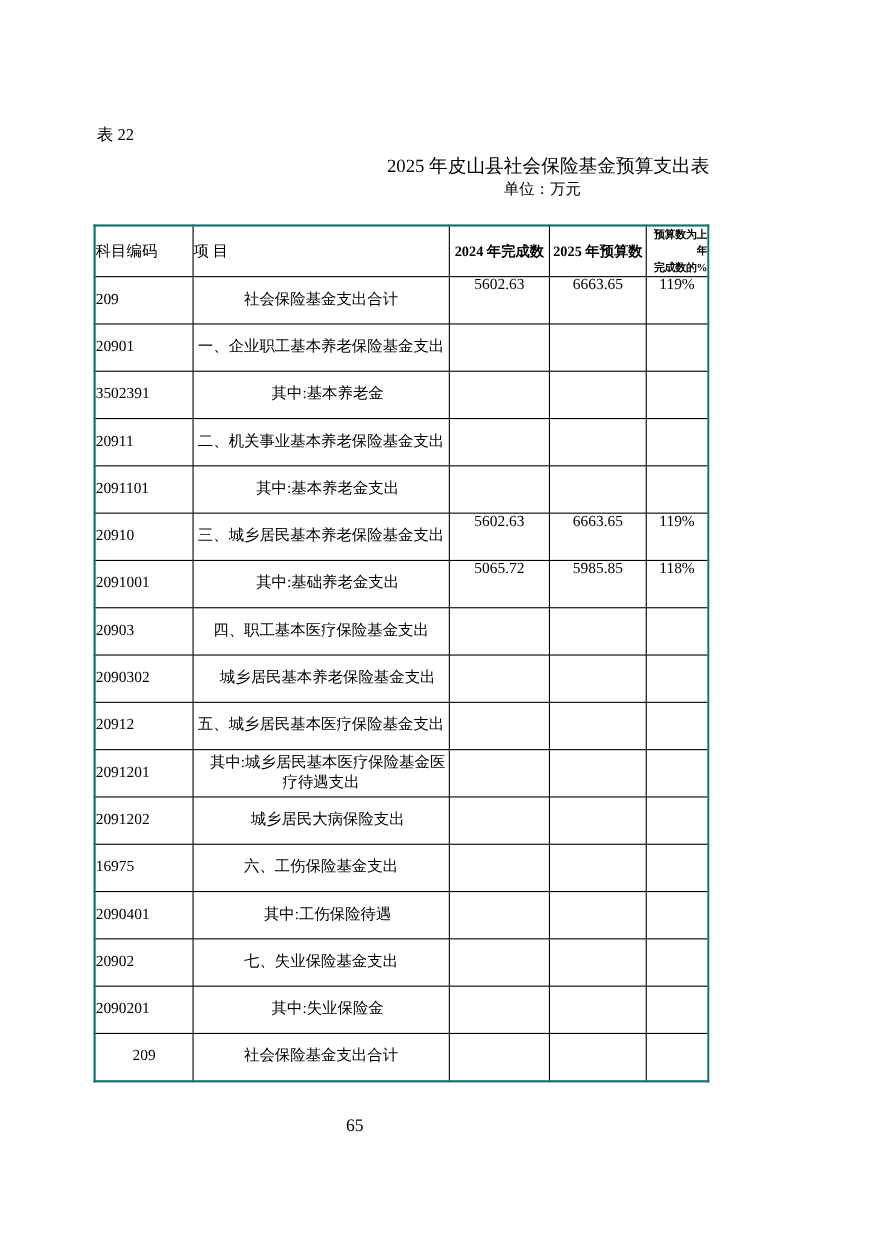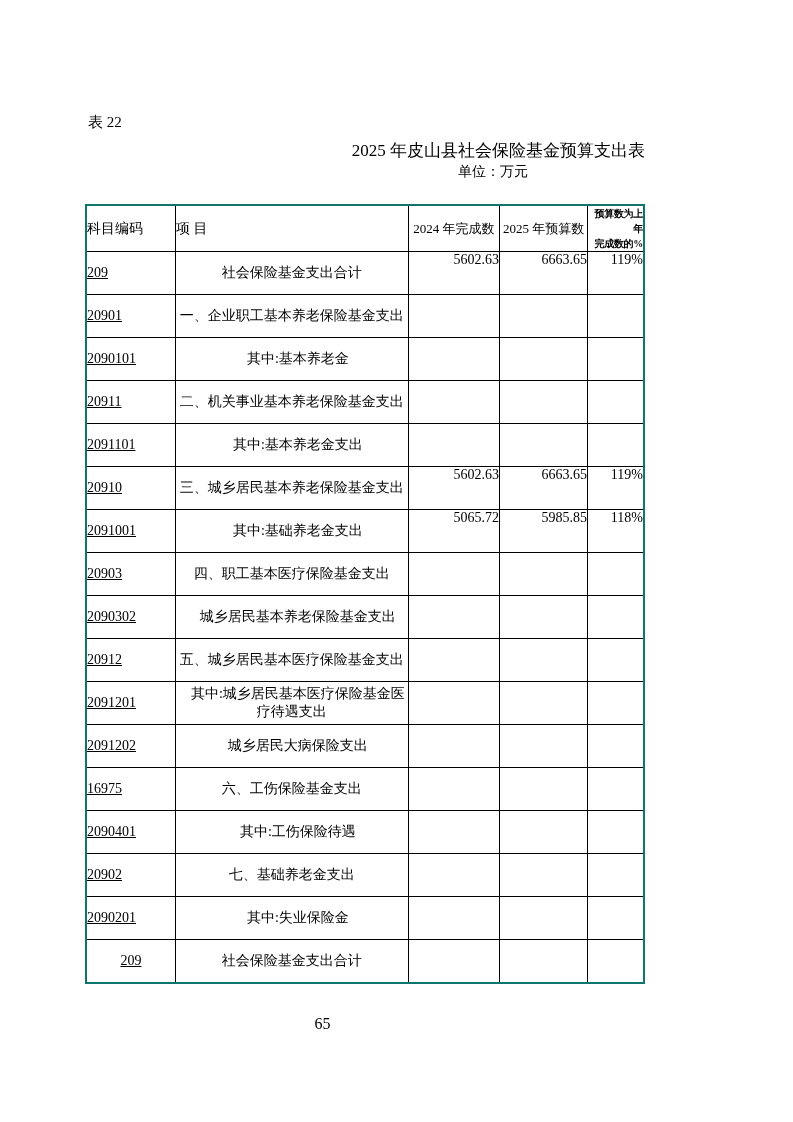--- a/index.html
+++ b/index.html
@@ -62,59 +62,58 @@
   tr.data-row { height: 43px; }
 
   th.h-code, th.h-item {
     font-weight: normal;
     font-size: 14px;
     text-align: left;
     vertical-align: middle;
     padding-left: 4px;
   }
   th.h-year {
-    font-weight: normal;
+    font-weight: bold;
     font-size: 13px;
     text-align: center;
     vertical-align: middle;
   }
   th.h-pct {
     font-weight: bold;
     font-size: 10px;
     letter-spacing: -0.3px;
     text-align: right;
     vertical-align: middle;
     white-space: pre-line;
     line-height: 15px;
   }
   td.code {
     font-size: 14px;
     vertical-align: middle;
     text-align: left;
     padding-left: 4px;
-    text-decoration: underline;
   }
   td.code.center {
     text-align: center;
     padding-left: 0;
   }
   td.item {
     font-size: 14px;
     vertical-align: middle;
     text-align: center;
     padding-left: 2px;
     line-height: 18px;
   }
   td.item.indent {
     text-indent: 12px;
   }
   td.num {
     font-size: 14px;
     vertical-align: top;
-    text-align: right;
+    text-align: center;
     padding: 2px 0 0 3px;
   }
   .page-number {
     position: absolute;
     left: 0;
     top: 1015px;
     width: 100%;
     text-align: center;
     font-size: 16px;
   }
@@ -157,21 +156,21 @@
           <td class="num">119%</td>
         </tr>
         <tr class="data-row">
           <td class="code">20901</td>
           <td class="item">一、企业职工基本养老保险基金支出</td>
           <td class="num"></td>
           <td class="num"></td>
           <td class="num"></td>
         </tr>
         <tr class="data-row">
-          <td class="code">2090101</td>
+          <td class="code">3502391</td>
           <td class="item indent">其中:基本养老金</td>
           <td class="num"></td>
           <td class="num"></td>
           <td class="num"></td>
         </tr>
         <tr class="data-row">
           <td class="code">20911</td>
           <td class="item">二、机关事业基本养老保险基金支出</td>
           <td class="num"></td>
           <td class="num"></td>
@@ -242,21 +241,21 @@
         </tr>
         <tr class="data-row">
           <td class="code">2090401</td>
           <td class="item indent">其中:工伤保险待遇</td>
           <td class="num"></td>
           <td class="num"></td>
           <td class="num"></td>
         </tr>
         <tr class="data-row">
           <td class="code">20902</td>
-          <td class="item">七、基础养老金支出</td>
+          <td class="item">七、失业保险基金支出</td>
           <td class="num"></td>
           <td class="num"></td>
           <td class="num"></td>
         </tr>
         <tr class="data-row">
           <td class="code">2090201</td>
           <td class="item indent">其中:失业保险金</td>
           <td class="num"></td>
           <td class="num"></td>
           <td class="num"></td>

